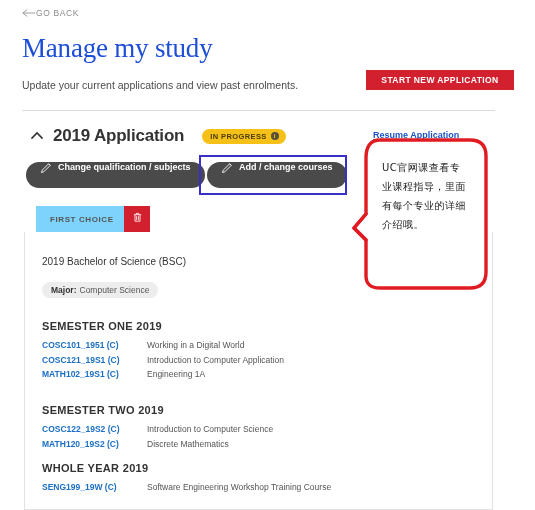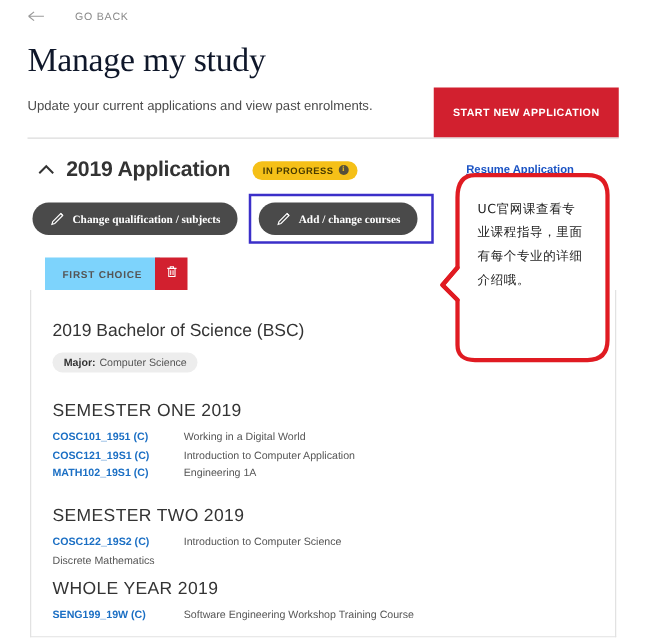--- a/index.html
+++ b/index.html
@@ -15,60 +15,60 @@
     position: relative;
     overflow: hidden;
   }
 
   
   .goback {
     position: absolute;
     left: 22px;
     top: 8px;
     display: flex;
-    gap: 24px;
+    gap: 0;
     color: #8a8a8a;
     font-size: 8.5px;
     letter-spacing: 0.6px;
     font-weight: 400;
   }
   .goback .arrow {
     display: inline-block;
     width: 14px;
     height: 10px;
     position: relative;
   }
   .goback .arrow svg { display:block; }
 
   
   .page-title {
     position: absolute;
     left: 22px;
     top: 33px;
     font-family: "Liberation Serif", serif;
     font-size: 27px;
-    color: #0f172a;
+    color: #1d4ed8;
     letter-spacing: -0.2px;
     font-weight: 400;
   }
   .page-sub {
     position: absolute;
     left: 22px;
     top: 79px;
     font-size: 10.5px;
     color: #4c4c4c;
   }
 
   
   .start-btn {
     position: absolute;
-    left: 347px;
+    left: 366px;
     top: 70px;
     width: 148px;
-    height: 40px;
+    height: 20px;
     background: #d2202f;
     color: #ffffff;
     font-size: 8.5px;
     font-weight: bold;
     letter-spacing: 0.4px;
     display: flex;
     align-items: center;
     justify-content: center;
     border: none;
     cursor: pointer;
@@ -146,28 +146,27 @@
   }
 
   
   .pill-btn {
     position: absolute;
     height: 26px;
     background: #4a4a4a;
     color: #ffffff;
     border-radius: 14px;
     display: flex;
-    align-items: center;
     gap: 6px;
     padding: 0 14px;
     font-size: 9px;
     font-weight: bold;
     cursor: pointer;
     border: none;
-    font-family: Liberation Serif, serif;
+    font-family: Liberation Sans, sans-serif;
     white-space: nowrap;
   }
   #btn-change-qual { left: 26px; top: 162px; }
   #btn-add-courses { left: 207px; top: 162px; }
 
   .pencil { width: 12px; height: 12px; flex: none; }
 
   
   .blue-box {
     position: absolute;
@@ -219,21 +218,21 @@
     height: 278px;
     background: #ffffff;
     border: 1px solid #e2e2e2;
     border-top: none;
     box-sizing: border-box;
   }
   .card-title {
     position: absolute;
     left: 42px;
     top: 256px;
-    font-size: 14px;
+    font-size: 10px;
     color: #333333;
     font-weight: 400;
   }
   .major-pill {
     position: absolute;
     left: 42px;
     top: 282px;
     background: #ededed;
     border-radius: 9px;
     padding: 3px 9px;
@@ -243,22 +242,22 @@
     gap: 3px;
   }
   .major-pill b { color: #333333; }
 
   
   .sem {
     position: absolute;
     left: 42px;
   }
   .sem-title {
-    font-size: 14px;
-    font-weight: normal;
+    font-size: 11px;
+    font-weight: bold;
     letter-spacing: 0.3px;
     color: #333333;
     margin-bottom: 8px;
   }
   .course-row {
     display: flex;
     margin-bottom: 4px;
     line-height: 1.25;
   }
   .course-code {
@@ -387,20 +386,21 @@
   </div>
 </div>
 
 <div class="sem" id="sem-two">
   <div class="sem-title">SEMESTER TWO 2019</div>
   <div class="course-row">
     <span class="course-code">COSC122_19S2 (C)</span>
     <span class="course-name">Introduction to Computer Science</span>
   </div>
   <div class="course-row">
+    <span class="course-code">MATH120_19S2 (C)</span>
     <span class="course-name">Discrete Mathematics</span>
   </div>
 </div>
 
 <div class="sem" id="sem-whole">
   <div class="sem-title">WHOLE YEAR 2019</div>
   <div class="course-row">
     <span class="course-code">SENG199_19W (C)</span>
     <span class="course-name">Software Engineering Workshop Training Course</span>
   </div>

